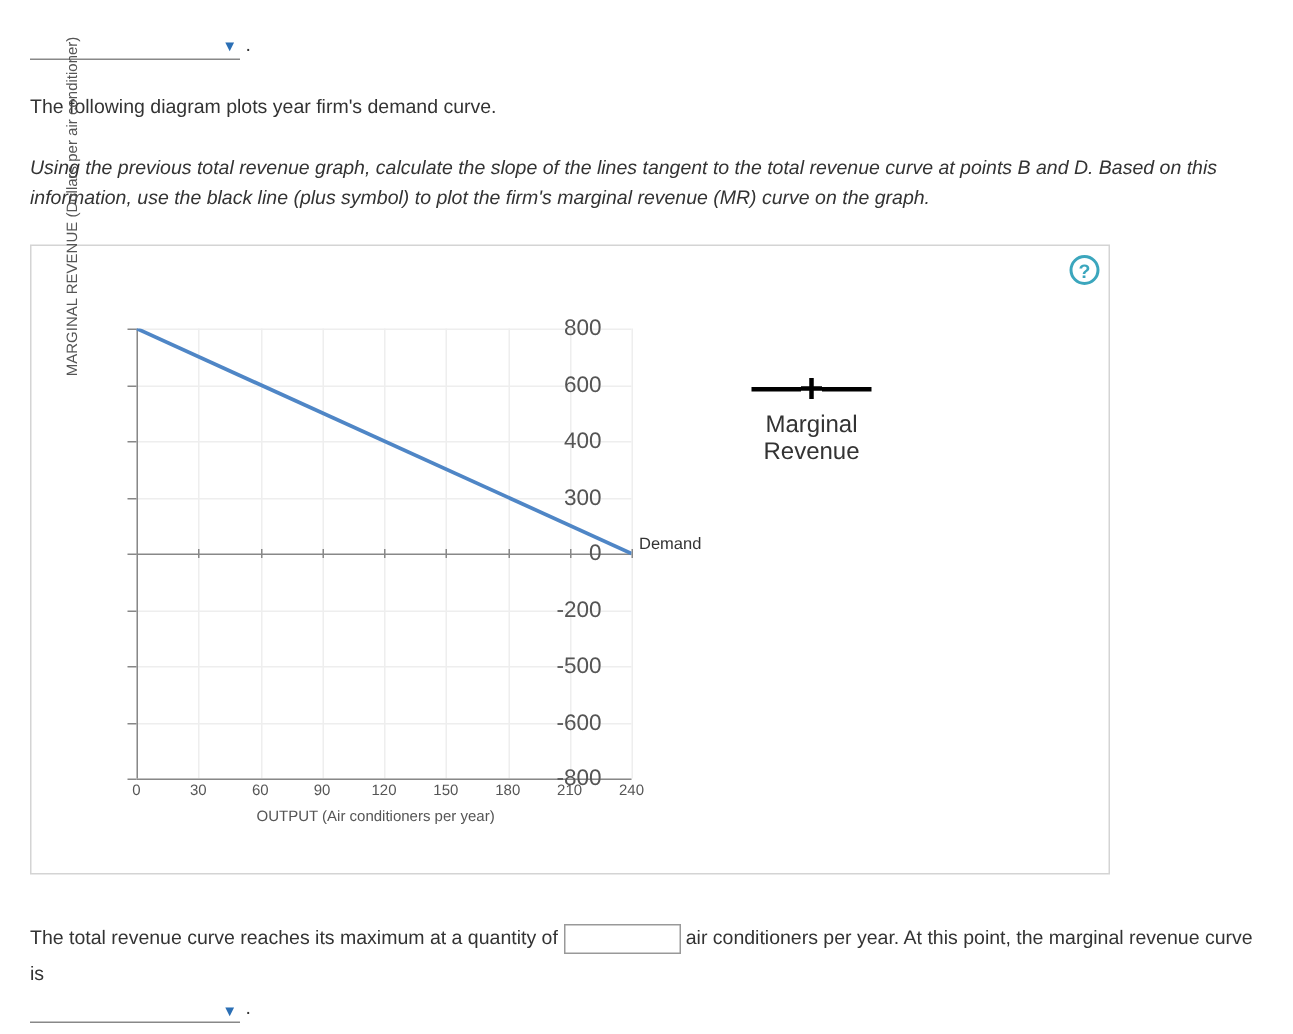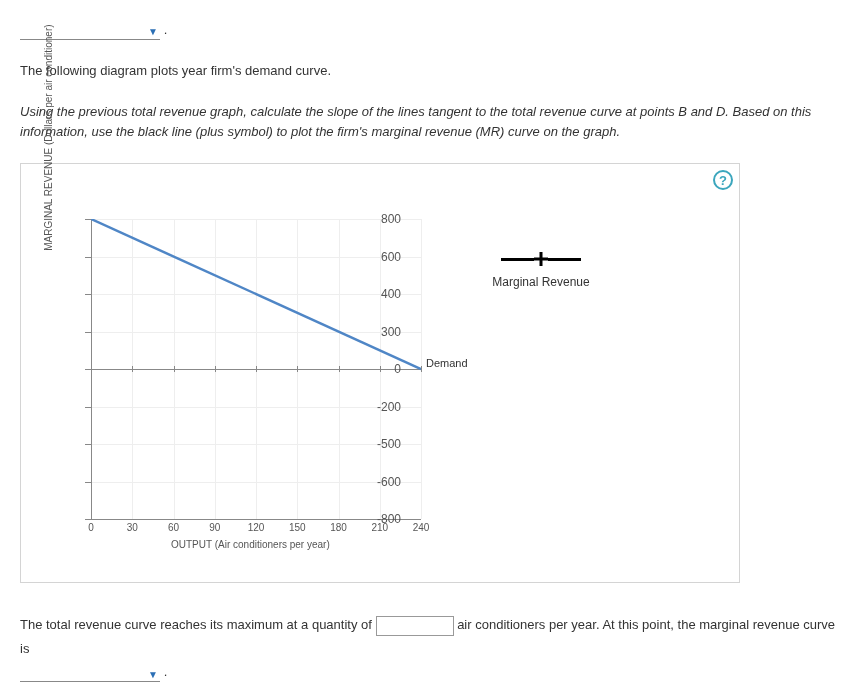--- a/index.html
+++ b/index.html
@@ -10,32 +10,32 @@
     .dropdown-arrow { position: absolute; right: 2px; top: 2px; color: #2b6fb5; font-size: 10px; cursor: pointer; }
     .diagram-container { position: relative; border: 1px solid #d4d4d4; width: 720px; height: 420px; margin-top: 10px; margin-bottom: 30px; }
     .help-icon { position: absolute; top: 6px; right: 6px; width: 20px; height: 20px; border: 2px solid #3ba6bd; border-radius: 50%; color: #3ba6bd; font-weight: bold; text-align: center; line-height: 18px; font-size: 13px; cursor: pointer; }
     .chart-area { position: absolute; left: 70px; top: 55px; width: 330px; height: 300px; }
     .grid-line-v { position: absolute; top: 0; bottom: 0; border-left: 1px solid #eee; }
     .grid-line-h { position: absolute; left: 0; right: 0; border-top: 1px solid #eee; }
     .axis-line-x { position: absolute; left: 0; right: 0; border-top: 1px solid #888; }
     .axis-line-y { position: absolute; top: 0; bottom: 0; border-left: 1px solid #888; }
     .tick-v { position: absolute; width: 1px; height: 6px; background: #888; }
     .tick-h { position: absolute; width: 6px; height: 1px; background: #888; }
-    .y-label { position: absolute; right: 338px; font-size: 12px; color: #555; text-align: right; transform: translateY(-50%); }
+    .y-label { position: absolute; right: 338px; font-size: 15px; color: #555; text-align: right; transform: translateY(-50%); }
     .x-label { position: absolute; top: 302px; font-size: 10px; color: #555; transform: translateX(-50%); }
     .y-axis-title { position: absolute; left: 22px; top: 200px; transform: rotate(-90deg) translateX(50%); transform-origin: left top; font-size: 10px; color: #555; white-space: nowrap; }
     .x-axis-title { position: absolute; left: 150px; top: 375px; font-size: 10px; color: #555; }
     .demand-label { position: absolute; font-size: 11px; color: #333; }
     .legend-item { position: absolute; top: 85px; left: 460px; text-align: center; width: 120px; }
     .legend-symbol { position: relative; height: 20px; margin-bottom: 6px; }
     .legend-line { position: absolute; top: 9px; left: 20px; right: 20px; height: 3px; background: #000; }
     .legend-plus { position: absolute; left: 50%; top: 50%; transform: translate(-50%,-50%); width: 14px; height: 14px; background: #fff; }
     .legend-plus::before { content:''; position:absolute; left:50%; top:0; width:3px; height:100%; background:#000; transform:translateX(-50%);}
     .legend-plus::after { content:''; position:absolute; top:50%; left:0; height:3px; width:100%; background:#000; transform:translateY(-50%);}
-    .legend-text { font-size: 12px; }
+    .legend-text { font-size: 16px; }
     .text-input { display: inline-block; border: 1px solid #999; width: 78px; height: 20px; vertical-align: middle; }
     .footer-text { line-height: 1.8; }
   </style>
 </head>
 <body>
 
 <div class="question-line">
   <span class="dropdown-blank">
     <span class="dropdown-arrow">▼</span>
   </span>

